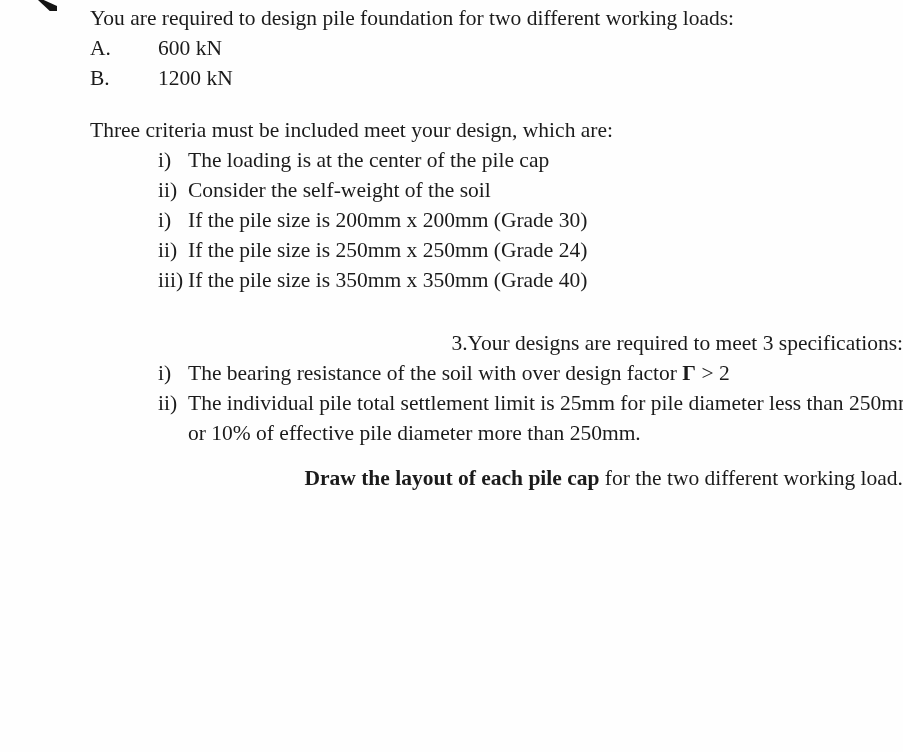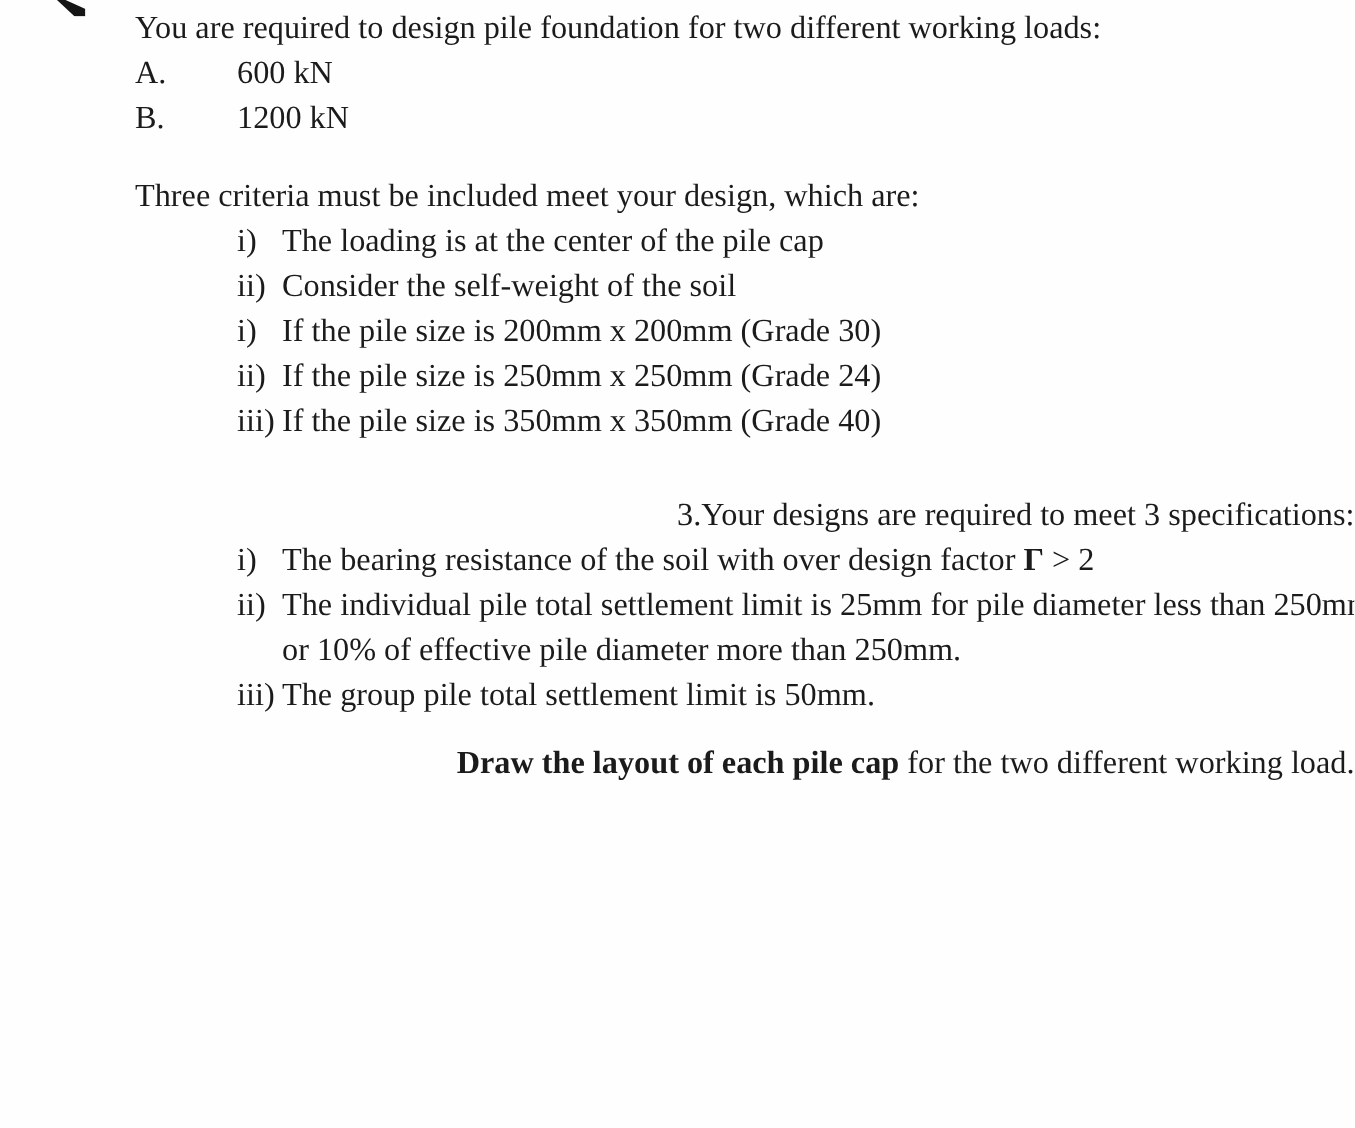--- a/index.html
+++ b/index.html
@@ -93,18 +93,17 @@
     <div class="sub"><span class="m2">ii)</span><span class="t">If the pile size is 250mm x 250mm (Grade 24)</span></div>
 
     <div class="sub"><span class="m2">iii)</span><span class="t">If the pile size is 350mm x 350mm (Grade 40)</span></div>
 
     <div class="row gap-group3"><span class="m1">3.</span><span>Your designs are required to meet 3 specifications:</span></div>
 
     <div class="sub"><span class="m2">i)</span><span class="t"><span>The bearing resistance of the soil with over design factor </span><span class="sym">Γ</span><span> &gt; 2</span></span></div>
 
     <div class="sub"><span class="m2">ii)</span><span class="t">The individual pile total settlement limit is 25mm for pile diameter less than 250mm or 10% of effective pile diameter more than 250mm.</span></div>
 
-    <div class="sub"><span class="m2">iii)</span><span class="t">The group pile total settlement limit is 50mm.</span></div>
 
     <div class="footer"><span class="b">Draw the layout of each pile cap</span><span> for the two different working load.</span></div>
 
   </div>
 </div>
 
 </body></html>

